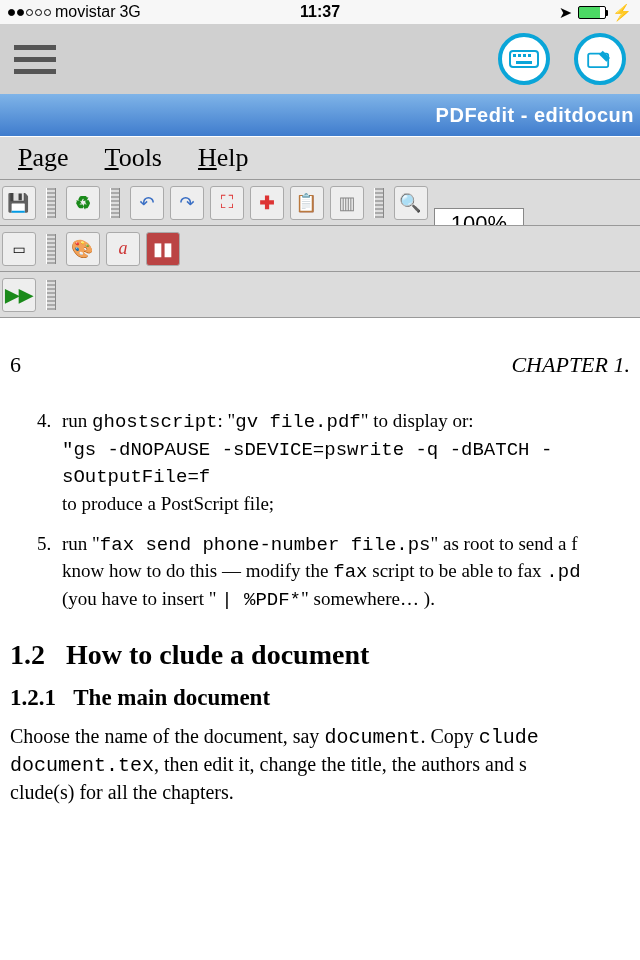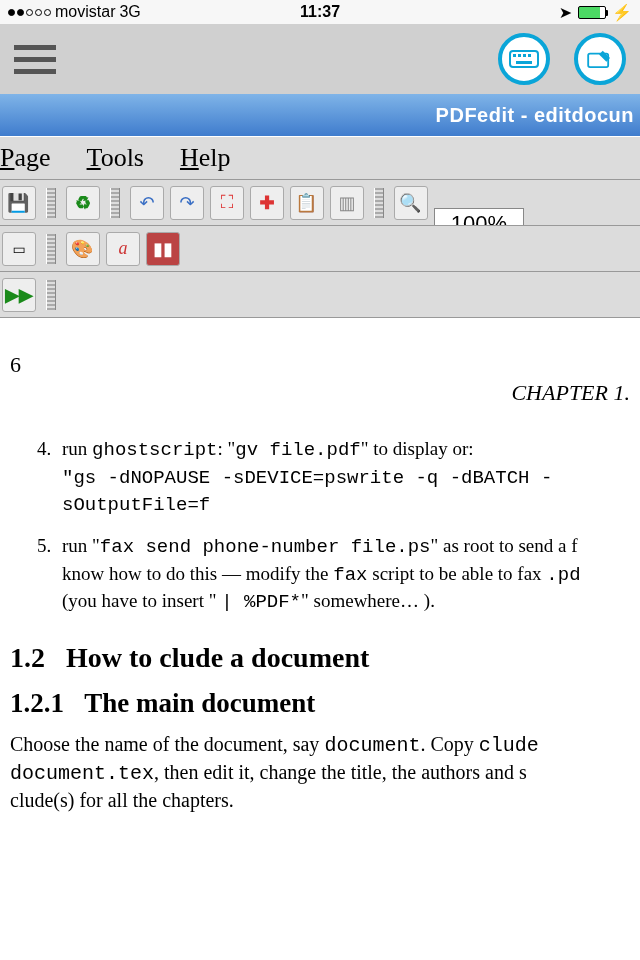--- a/index.html
+++ b/index.html
@@ -21,42 +21,42 @@
   .hamburger { display: flex; flex-direction: column; gap: 7px; }
   .hamburger span { width: 42px; height: 5px; background: #555; }
   .ios-right { display: flex; gap: 24px; }
   .circ-btn { width: 52px; height: 52px; border: 4px solid #0aa5d8; border-radius: 50%; display: flex; align-items: center; justify-content: center; background: #fff; }
   .circ-btn svg { width: 30px; height: 20px; }
 
   
   .app-title { height: 42px; background: linear-gradient(#7fb4e8, #3f7ccd); color: #fff; font-weight: bold; font-size: 20px; display: flex; align-items: center; justify-content: flex-end; padding-right: 6px; font-family: Arial, sans-serif; letter-spacing: 0.5px; overflow: hidden; white-space: nowrap; }
 
   
-  .menubar { height: 44px; background: #dcdcdc; border-top: 1px solid #fff; border-bottom: 1px solid #999; display: flex; align-items: center; gap: 36px; font-family: "Times New Roman", serif; font-size: 26px; }
+  .menubar { height: 44px; background: #dcdcdc; border-top: 1px solid #fff; border-bottom: 1px solid #999; display: flex; align-items: center; gap: 36px; padding-left: 18px; font-family: "Times New Roman", serif; font-size: 26px; }
   .menubar span { cursor: default; }
   .menubar u { text-decoration: underline; }
 
   
   .tb { background: #dcdcdc; border-bottom: 1px solid #999; display: flex; align-items: center; padding: 4px 2px; gap: 6px; height: 46px; overflow: hidden; }
   .tb .grip { width: 10px; height: 30px; background: repeating-linear-gradient(to bottom, #aaa 0 2px, #ddd 2px 4px); margin: 0 4px; border-left: 1px solid #fff; border-right: 1px solid #888; }
   .tb .ico { width: 34px; height: 34px; border: 1px solid #aaa; background: #eee; border-radius: 3px; display: flex; align-items: center; justify-content: center; font-size: 18px; }
   .tb .zoom { width: 90px; height: 32px; background: #fff; border: 1px solid #888; font-family: Arial; font-size: 22px; text-align: center; line-height: 30px; margin-top: 42px; }
   .tb2 { height: 46px; }
   .tb2 .lbl { font-family: Arial; font-size: 24px; white-space: nowrap; }
   .tb3 { height: 46px; }
 
   
   .page-area { background: #fff; padding: 34px 6px 0 6px; font-family: "Times New Roman", serif; color: #000; overflow: hidden; }
   .page-head { display: flex; justify-content: space-between; font-size: 22px; margin-bottom: 30px; padding: 0 4px; }
-  .page-head .chap { font-style: italic; margin-top: 28px; }
+  .page-head .chap { font-style: italic; }
   .doc-list { padding-left: 50px; font-size: 19px; line-height: 1.35; margin-bottom: 24px; }
   .doc-list li { margin-bottom: 14px; padding-left: 6px; }
   .tt { font-family: "Courier New", monospace; }
   h2.sec { font-size: 28px; font-weight: bold; margin: 26px 0 14px 4px; }
-  h3.sub { font-size: 27px; font-weight: bold; margin: 10px 0 12px 4px; }
+  h3.sub { font-size: 23px; font-weight: bold; margin: 10px 0 12px 4px; }
   .para { font-size: 20px; line-height: 1.35; padding: 0 4px; }
 
   .green-arrow { color: #1a8a1a; font-weight: bold; font-size: 22px; }
   .plus-red { color: #d33; font-weight: bold; font-size: 24px; }
 </style>
 </head>
 <body>
 
 <div class="status-bar">
   <div class="status-left">
@@ -146,20 +146,21 @@
 <div class="page-area">
   <div class="page-head">
     <span>6</span>
     <span class="chap">CHAPTER 1.</span>
   </div>
 
   <ol class="doc-list" start="4">
     <li>
       <span>run </span><span class="tt">ghostscript</span><span>: "</span><span class="tt">gv file.pdf</span><span>" to display or:</span><br>
       <span class="tt">"gs -dNOPAUSE -sDEVICE=pswrite -q -dBATCH -sOutputFile=f</span><br>
+      <span>to produce a PostScript file;</span>
     </li>
     <li>
       <span>run "</span><span class="tt">fax send phone-number file.ps</span><span>" as root to send a f</span><br>
       <span>know how to do this — modify the </span><span class="tt">fax</span><span> script to be able to fax </span><span class="tt">.pd</span><br>
       <span>(you have to insert " </span><span class="tt">| %PDF*</span><span>" somewhere… ).</span>
     </li>
   </ol>
 
   <h2 class="sec">
     <span>1.2</span>&nbsp;&nbsp;&nbsp;<span>How to clude a document</span>

